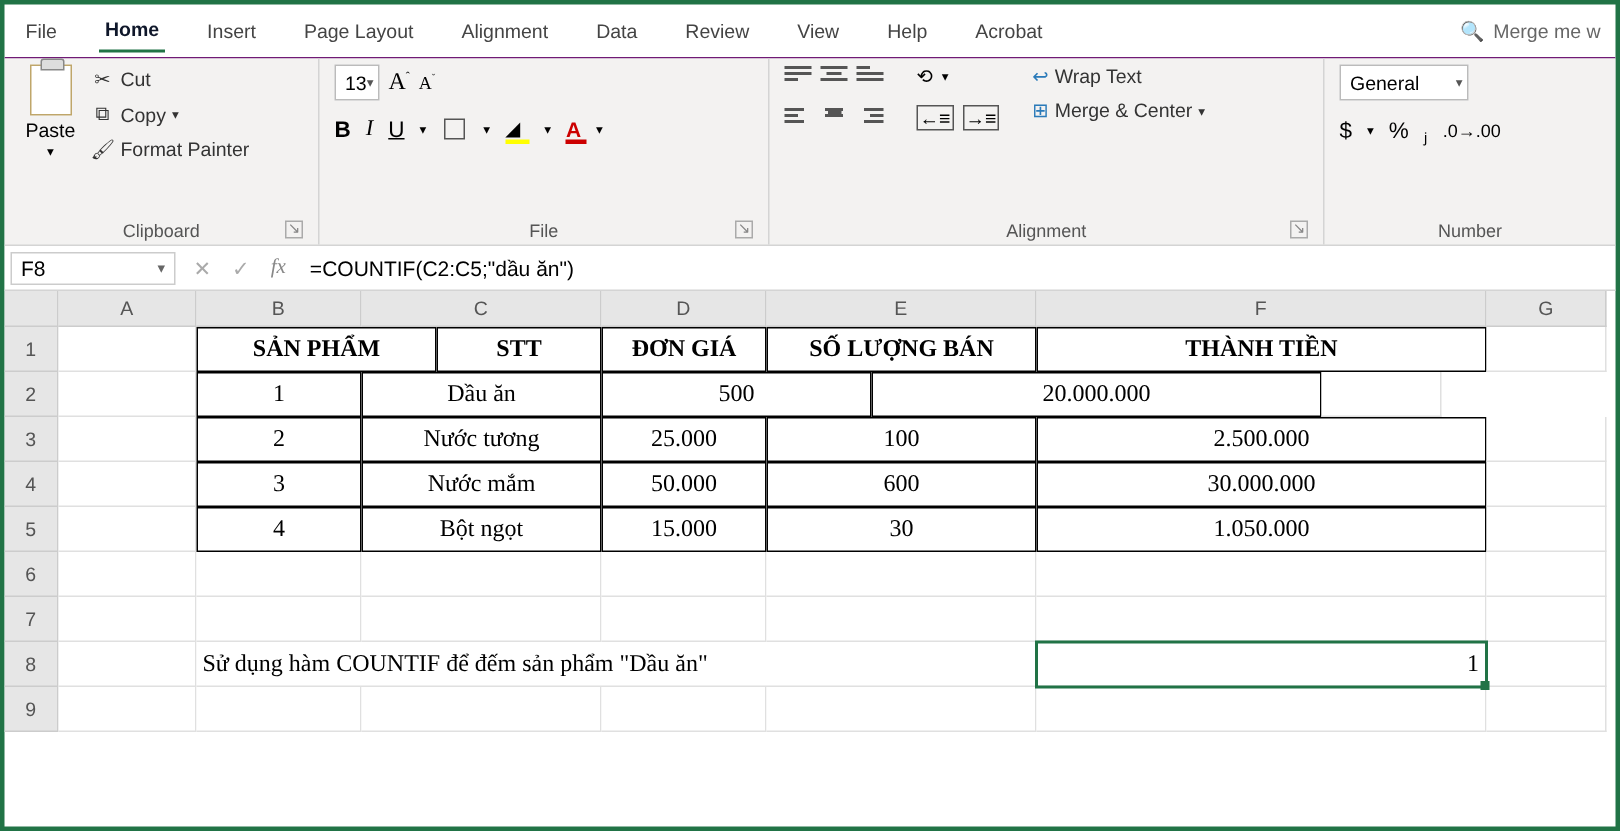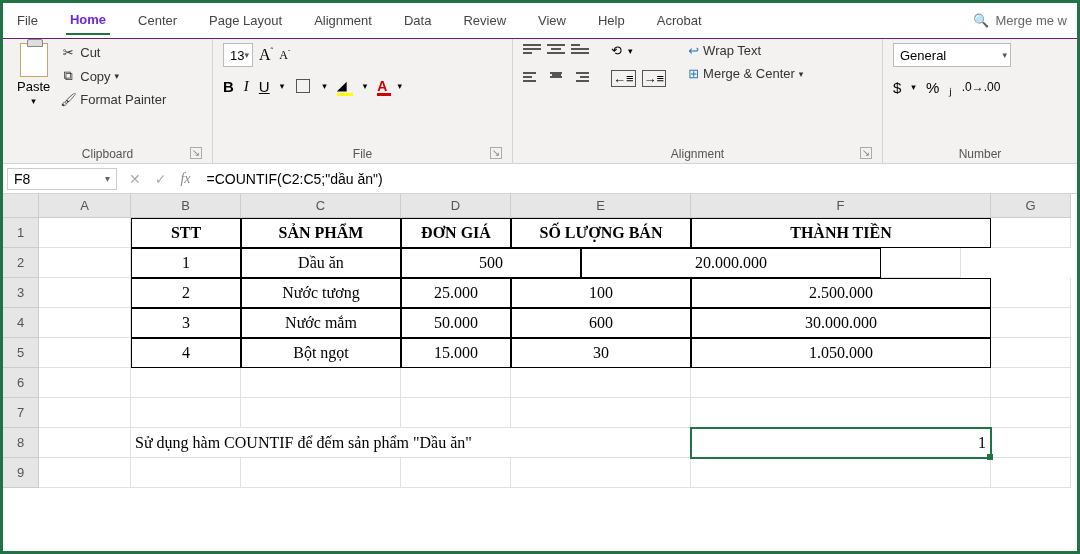--- a/index.html
+++ b/index.html
@@ -22,21 +22,21 @@
     padding: 0 10px;
     gap: 24px;
     border-bottom: 1px solid #701a75;
   }
   .tab {
     padding: 6px 4px;
     color: #444;
     cursor: pointer;
   }
   .tab.active {
-    color: #6d28d9;
+    color: #0f172a;
     font-weight: 600;
     border-bottom: 2px solid #217346;
   }
   .tellme {
     margin-left: auto;
     display: flex;
     align-items: center;
     gap: 6px;
     color: #666;
   }
@@ -150,21 +150,21 @@
   .al-l span{margin-left:0;width:70%} .al-l span:nth-child(2){width:50%}
   .al-c span{margin:0 auto;width:70%} .al-c span:nth-child(2){width:50%}
   .al-r span{margin-left:auto;width:70%} .al-r span:nth-child(2){width:50%}
   .orient { font-size:13px; }
   .indent { font-size:13px; border:1px solid #555; padding:0 1px; }
   .wrap-merge { display:flex; flex-direction:column; gap:8px; margin-left:12px; }
   .wrap-row { display:flex; align-items:center; gap:4px; font-size:13px; color:#333; }
   .wrap-ico, .merge-ico { color:#2a7ab9; }
   
   .num-body { flex-direction:column; gap:10px; align-items:flex-start; }
-  .num-dd { width:118px; }
+  .num-dd { width:86px; }
   .num-row { display:flex; gap:10px; align-items:center; font-size:15px; }
   .dec-ico { font-size:12px;text-align:center; }
   
   .fbar {
     display:flex;
     align-items:center;
     height:30px;
     border-bottom:1px solid #d4d4d4;
     background:#fff;
     font-size:14px;
@@ -254,21 +254,21 @@
     width:6px; height:6px;
     background:#217346;
   }
 </style>
 </head>
 <body>
 
 <div class="tab-strip">
   <div class="tab">File</div>
   <div class="tab active">Home</div>
-  <div class="tab">Center</div>
+  <div class="tab">Insert</div>
   <div class="tab">Page Layout</div>
   <div class="tab">Alignment</div>
   <div class="tab">Data</div>
   <div class="tab">Review</div>
   <div class="tab">View</div>
   <div class="tab">Help</div>
   <div class="tab">Acrobat</div>
   <div class="tellme">
     <span>🔍</span>
     <span>Merge me w</span>
@@ -435,22 +435,22 @@
     <div class="ch c-c">C</div>
     <div class="ch c-d">D</div>
     <div class="ch c-e">E</div>
     <div class="ch c-f">F</div>
     <div class="ch c-g">G</div>
   </div>
 
   <div class="grow">
     <div class="rowhead" style="height:30px">1</div>
     <div class="cell c-a"></div>
+    <div class="cell c-c tbl-border tbl-head">SẢN PHẨM</div>
     <div class="cell c-b tbl-border tbl-head">STT</div>
-    <div class="cell c-c tbl-border tbl-head">SẢN PHẨM</div>
     <div class="cell c-d tbl-border tbl-head">ĐƠN GIÁ</div>
     <div class="cell c-e tbl-border tbl-head">SỐ LƯỢNG BÁN</div>
     <div class="cell c-f tbl-border tbl-head">THÀNH TIỀN</div>
     <div class="cell c-g"></div>
   </div>
 
   <div class="grow">
     <div class="rowhead" style="height:30px">2</div>
     <div class="cell c-a"></div>
     <div class="cell c-b tbl-border center">1</div>

